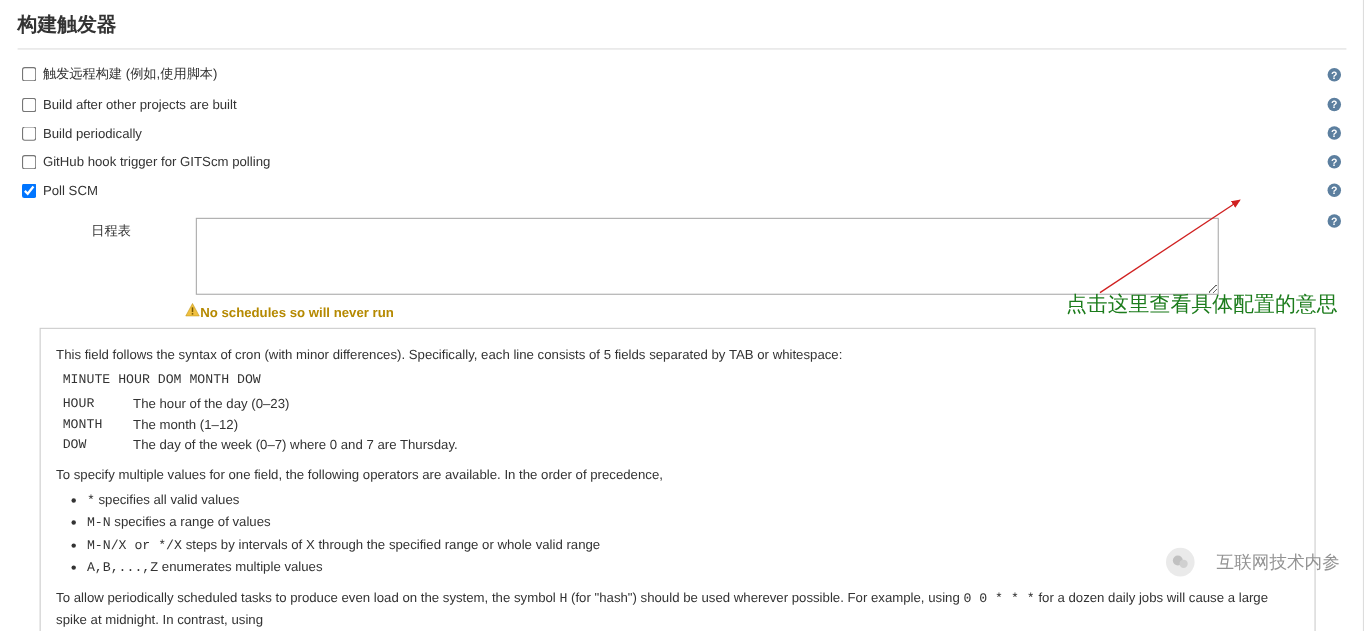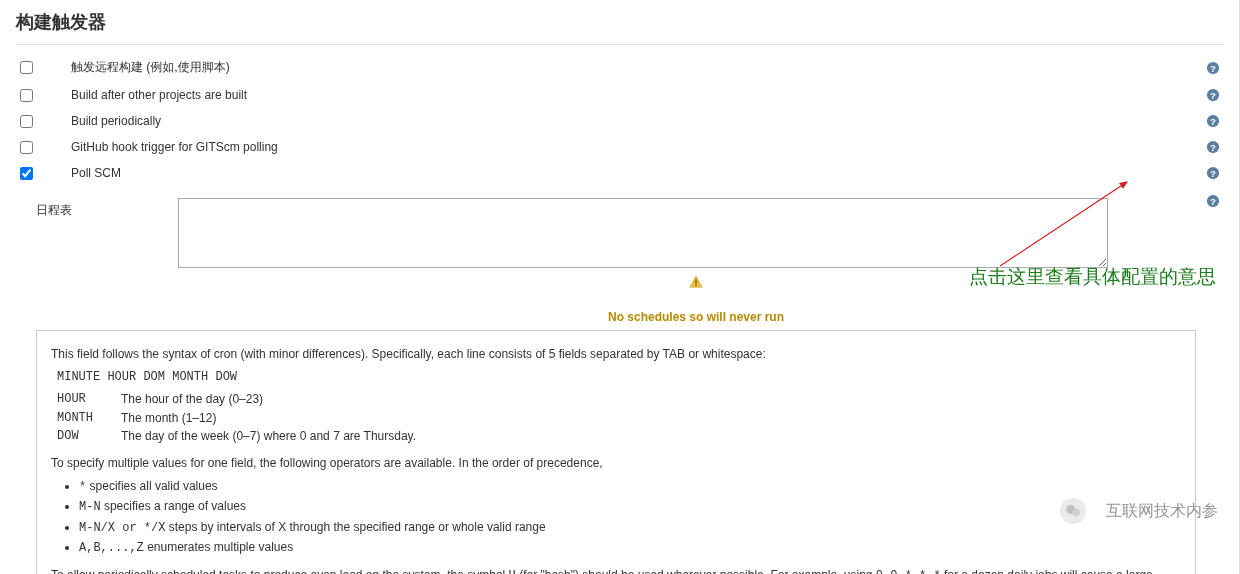--- a/index.html
+++ b/index.html
@@ -1,29 +1,29 @@
 <!DOCTYPE html>
 <html><head>
 <meta charset="utf-8">
 <style>
 * { box-sizing: border-box; margin: 0; padding: 0; }
 body { font-family: Arial, "Microsoft YaHei", sans-serif; font-size: 12px; color: #333; background: #fff; width: 1240px; }
 .container { padding: 4px 16px; }
 .section-title { font-size: 18px; font-weight: bold; padding: 6px 0 10px 0; border-bottom: 1px solid #ddd; }
 .trigger-rows { padding: 8px 4px; }
-.trigger-row { display: flex; align-items: center; padding: 6px 0; gap: 32px; }
+.trigger-row { display: flex; align-items: center; padding: 6px 0; }
 .trigger-row input[type=checkbox] { margin-right: 6px; }
 .trigger-row label { flex: 1; color: #333; }
 .help-icon { width: 14px; height: 14px; display: inline-flex; align-items: center; justify-content: center; cursor: pointer; }
 .help-icon svg { width: 14px; height: 14px; }
 .schedule-block { display: flex; gap: 12px; padding: 4px 0 0 20px; position: relative; }
-.schedule-label { width: 130px; padding-top: 4px; }
+.schedule-label { width: 130px; padding-top: 4px; text-align: center; }
 .schedule-right { flex: 1; position: relative; }
 .schedule-ta { width: 930px; height: 70px; border: 1px solid #aaa; resize: both; font-family: monospace; font-size: 12px; padding: 2px; }
-.warn-row { display: flex; align-items: center; gap: 18px; padding: 4px 0 2px 152px; flex-direction: column; }
+.warn-row { display: flex; align-items: center; gap: 0; padding: 4px 0 2px 152px; }
 .warn-text { color: #b58900; font-weight: bold; font-size: 12px; }
 .warn-icon svg { width: 14px; height: 14px; }
 .help-panel { margin: 4px 0 0 20px; border: 1px solid #ccc; padding: 10px 14px; width: 1160px; line-height: 1.55; }
 .help-panel p { margin: 4px 0; }
 .help-panel .mono { font-family: "Courier New", monospace; }
 .field-table { margin: 2px 0 8px 6px; }
 .field-table .ft-row { display: flex; gap: 10px; }
 .field-table .ft-k { width: 54px; font-family: "Courier New", monospace; }
 .help-panel ul { list-style: disc; margin: 4px 0 8px 28px; }
 .help-panel ul li { margin: 1px 0; }

